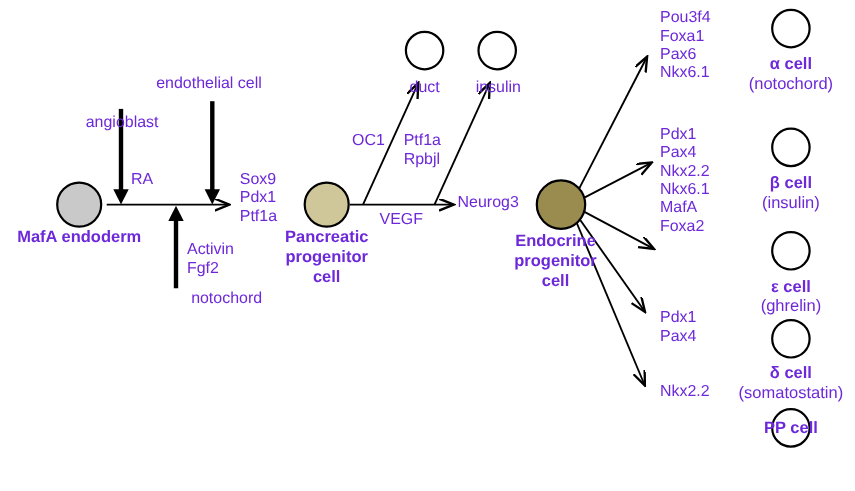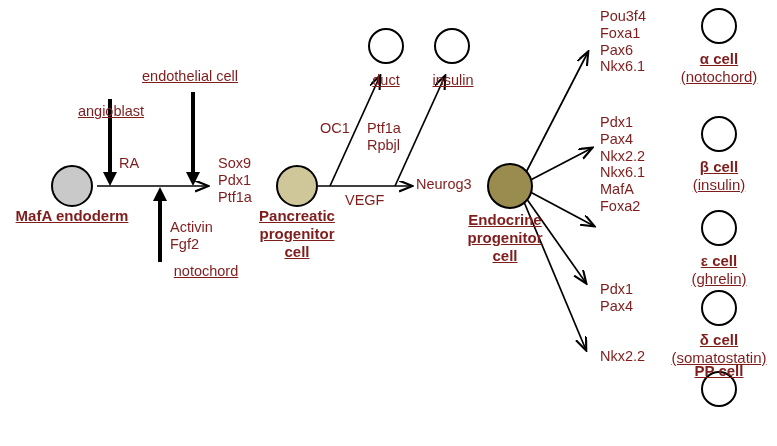--- a/index.html
+++ b/index.html
@@ -24,24 +24,24 @@
     top: 0;
     width: 777px;
     height: 446px;
     pointer-events: none;
   }
   .lbl {
     position: absolute;
     white-space: pre;
     line-height: 1.14;
     font-size: 14.5px;
-    color: #7f1d1d;
+    color: #6d28d9;
   }
   .lbl.bold { font-weight: bold; }
-  .lbl.ctr { text-align: right; transform: translateX(-50%); text-decoration: underline; }
+  .lbl.ctr { text-align: right; transform: translateX(-50%); }
   .cell {
     position: absolute;
     border-radius: 50%;
     box-sizing: border-box;
     border: 2px solid #000;
     background: #ffffff;
   }
   .genes { font-size: 14.5px; line-height: 1.16; }
   .celltitle { font-size: 15px; font-weight: bold; }
   .celltype-name { font-size: 15px; }
@@ -149,15 +149,15 @@
 
   <div class="cell" style="left:701px; top:210px; width:36px; height:36px;"></div>
   <div class="lbl bold ctr celltitle" style="left:719px; top:252px;">ε cell</div>
   <div class="lbl ctr celltype-name" style="left:719px; top:270px;">(ghrelin)</div>
 
   <div class="cell" style="left:701px; top:290px; width:36px; height:36px;"></div>
   <div class="lbl bold ctr celltitle" style="left:719px; top:331px;">δ cell</div>
   <div class="lbl ctr celltype-name" style="left:719px; top:349px;">(somatostatin)</div>
 
   <div class="cell" style="left:701px; top:371px; width:36px; height:36px;"></div>
-  <div class="lbl bold ctr celltitle" style="left:719px; top:362px;">PP cell</div>
+  <div class="lbl bold ctr celltitle" style="left:719px; top:381px;">PP cell</div>
 
 </div>
 
 </body></html>

